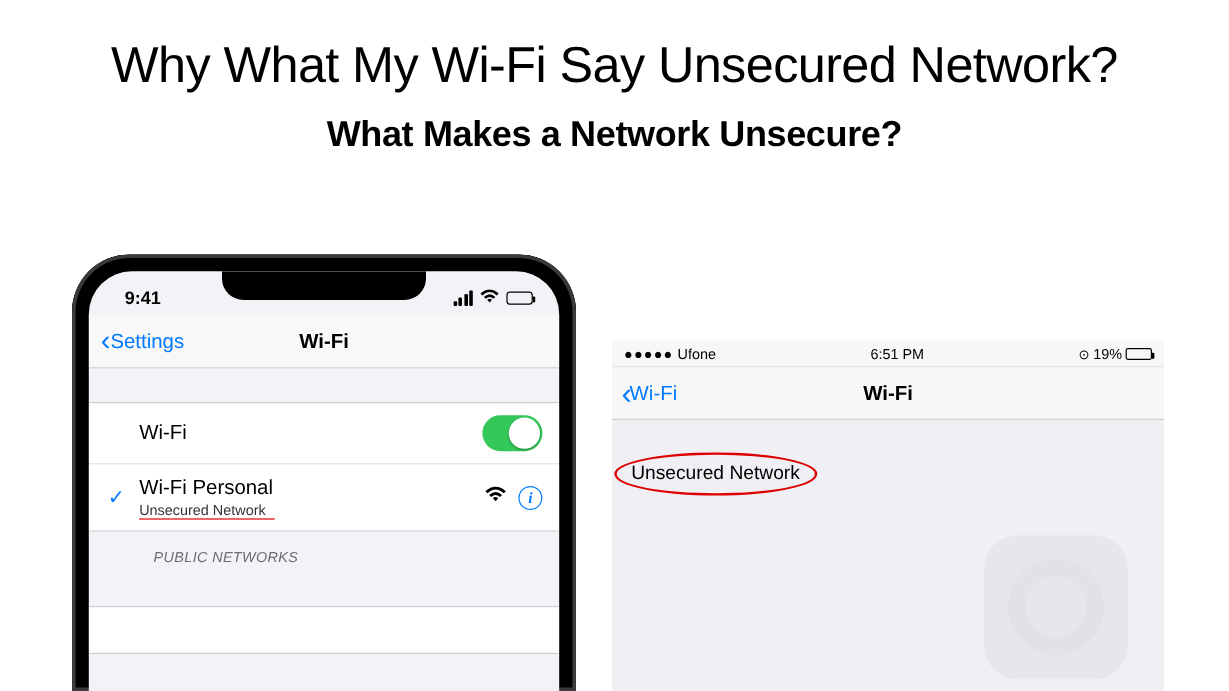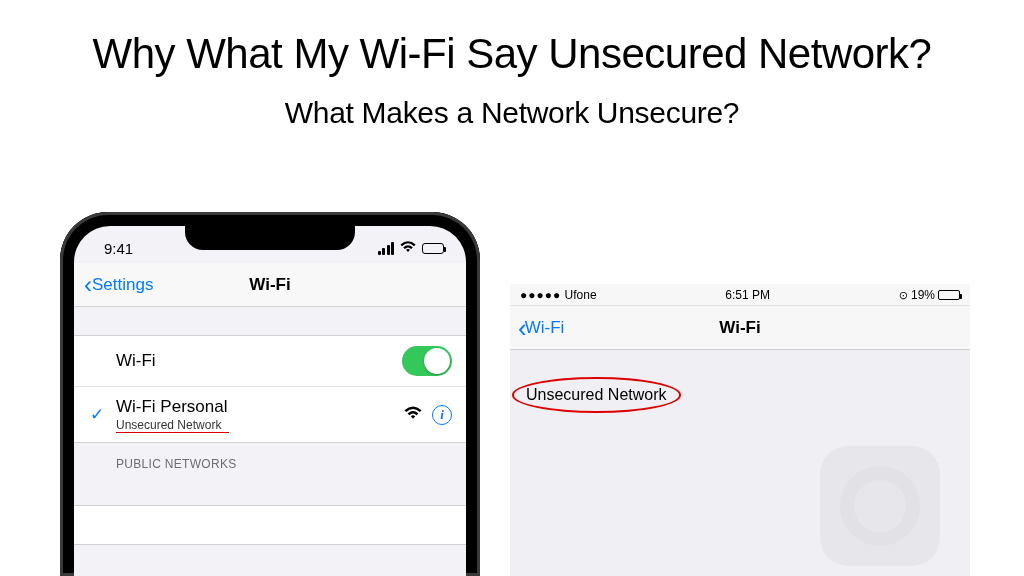--- a/index.html
+++ b/index.html
@@ -14,21 +14,21 @@
     .heading-main {
       font-size: 42px;
       font-weight: 400;
       text-align: center;
       margin-top: 30px;
       color: #000;
       letter-spacing: -0.5px;
     }
     .heading-sub {
       font-size: 30px;
-      font-weight: 400;
+      font-weight: 700;
       text-align: center;
       margin-top: 18px;
       color: #000;
       letter-spacing: -0.3px;
     }
     .phones-row {
       display: flex;
       align-items: flex-end;
       justify-content: flex-start;
       position: absolute;
@@ -63,21 +63,21 @@
       background: #000;
       border-radius: 0 0 18px 18px;
       z-index: 10;
     }
     .status-bar-x {
       display: flex;
       justify-content: space-between;
       align-items: center;
       padding: 14px 22px 6px 30px;
       font-size: 15px;
-      font-weight: 400;
+      font-weight: 700;
       color: #000;
       gap: 45px;
     }
     .status-right { display: flex; gap: 6px; align-items: center; }
     .signal-bars { display: flex; align-items: flex-end; gap: 1.5px; }
     .signal-bars span { width: 3px; background:#000; border-radius:1px; }
     .signal-bars span:nth-child(1){height:4px} .signal-bars span:nth-child(2){height:7px}
     .signal-bars span:nth-child(3){height:10px} .signal-bars span:nth-child(4){height:13px}
     .wifi-ic { font-size:13px; }
     .battery-x { width:22px; height:11px; border:1px solid #000; border-radius:3px; position:relative; }
@@ -100,21 +100,21 @@
     .row:last-child { border-bottom:none; }
     .row .label { font-size:17px; color:#000; }
     .row .sub { font-size:12px; color:#333; display:block; margin-top:1px; position:relative;}
     .underline-red { position:absolute; bottom:-1px; left:0; right:-2px; height:1.5px; background:#d00; }
     .toggle { margin-left:auto; width:50px; height:30px; background:#34c759; border-radius:15px; position:relative; }
     .toggle .knob{ position:absolute; right:2px; top:2px; width:26px; height:26px; background:#fff; border-radius:50%; box-shadow:0 1px 2px rgba(0,0,0,.3);}
     .row .check { color:#007aff; font-size:17px; margin-right:10px;  width:18px; text-align:center;}
     .row .spacer-check { width:28px; }
     .row .right-icons{ margin-left:auto; display:flex; align-items:center; gap:10px; }
     .info-circle{ width:20px; height:20px; border:1.8px solid #007aff; border-radius:50%; color:#007aff; font-size:13px; display:flex; align-items:center; justify-content:center; font-family:Georgia, serif; font-style:italic; font-weight:600; }
-    .section-header{ font-size:12px; color:#6d6d72; padding:14px 14px 6px 42px; letter-spacing:0.3px; }
+    .section-header{ font-size:12px; color:#6d6d72; padding:14px 14px 6px 54px; letter-spacing:0.3px;font-style:italic; }
     
     .phone-right {
       width: 460px;
       margin-left: 30px;
       height: 292px;
       background:#efeff4;
       position:relative;
       overflow:hidden;
     }
     .status-bar-old {

